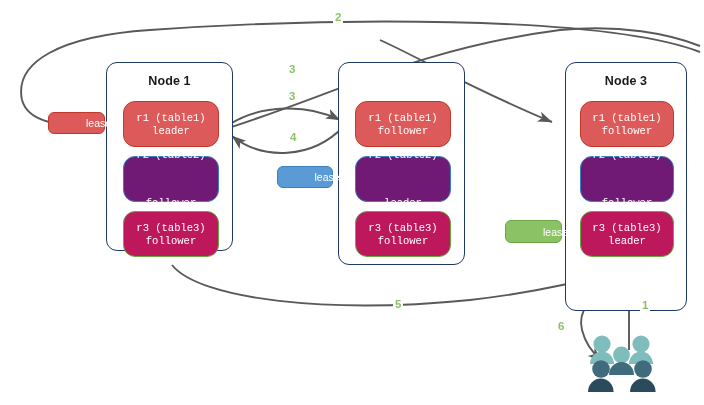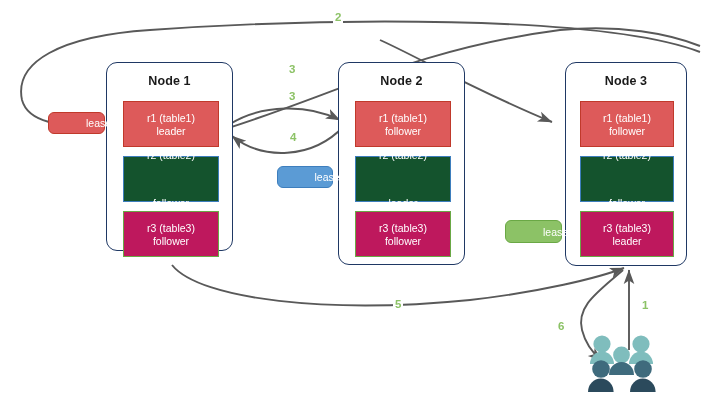--- a/index.html
+++ b/index.html
@@ -26,34 +26,35 @@
     left:0;right:0;top:11px;
     text-align:center;
     font-size:12.5px;
     font-weight:bold;
     color:#1a1a1a;
     letter-spacing:.1px;
   }
   .replica{
     position:absolute;
     box-sizing:border-box;
-    border-radius:0;
+    border-radius:12px;
     color:#ffffff;
     font-size:10.5px;
     line-height:13px;
     text-align:center;
     display:flex;
     flex-direction:column;
     align-items:center;
     justify-content:center;
     padding-top:1px;
+    font-family:Liberation Mono, monospace;
   }
   .replica .l2{display:block;}
   .r-red{background:#dd5a5a;border:1.4px solid #c0392b;}
-  .r-blue{background:#14532d;border:1.4px solid #3d7ebd;gap:35px;}
+  .r-blue{background:#701a75;border:1.4px solid #3d7ebd;gap:35px;}
   .r-green{background:#be185d;border:1.4px solid #6aa845;}
   .lease{
     position:absolute;
     box-sizing:border-box;
     border-radius:6px;
     color:#ffffff;
     font-size:10.5px;
     display:flex;
     align-items:center;
     justify-content:center;
@@ -113,36 +114,35 @@
       <span>r2 (table2)</span>
       <span class="l2">follower</span>
     </div>
     <div class="replica r-green" style="left:16px;top:148px;width:96px;height:46px;">
       <span>r3 (table3)</span>
       <span class="l2">follower</span>
     </div>
   </div>
 
   <div class="node" style="left:338px;top:62px;width:127px;height:203px;">
-    <div class="node-title">Node 2</div>
     <div class="replica r-red" style="left:16px;top:38px;width:96px;height:46px;">
       <span>r1 (table1)</span>
       <span class="l2">follower</span>
     </div>
     <div class="replica r-blue" style="left:16px;top:93px;width:96px;height:46px;">
       <span>r2 (table2)</span>
       <span class="l2">leader</span>
     </div>
     <div class="replica r-green" style="left:16px;top:148px;width:96px;height:46px;">
       <span>r3 (table3)</span>
       <span class="l2">follower</span>
     </div>
   </div>
 
-  <div class="node" style="left:565px;top:62px;width:122px;height:204px;">
+  <div class="node" style="left:565px;top:62px;width:122px;height:249px;">
     <div class="node-title">Node 3</div>
     <div class="replica r-red" style="left:14px;top:38px;width:94px;height:46px;">
       <span>r1 (table1)</span>
       <span class="l2">follower</span>
     </div>
     <div class="replica r-blue" style="left:14px;top:93px;width:94px;height:46px;">
       <span>r2 (table2)</span>
       <span class="l2">follower</span>
     </div>
     <div class="replica r-green" style="left:14px;top:148px;width:94px;height:46px;">

